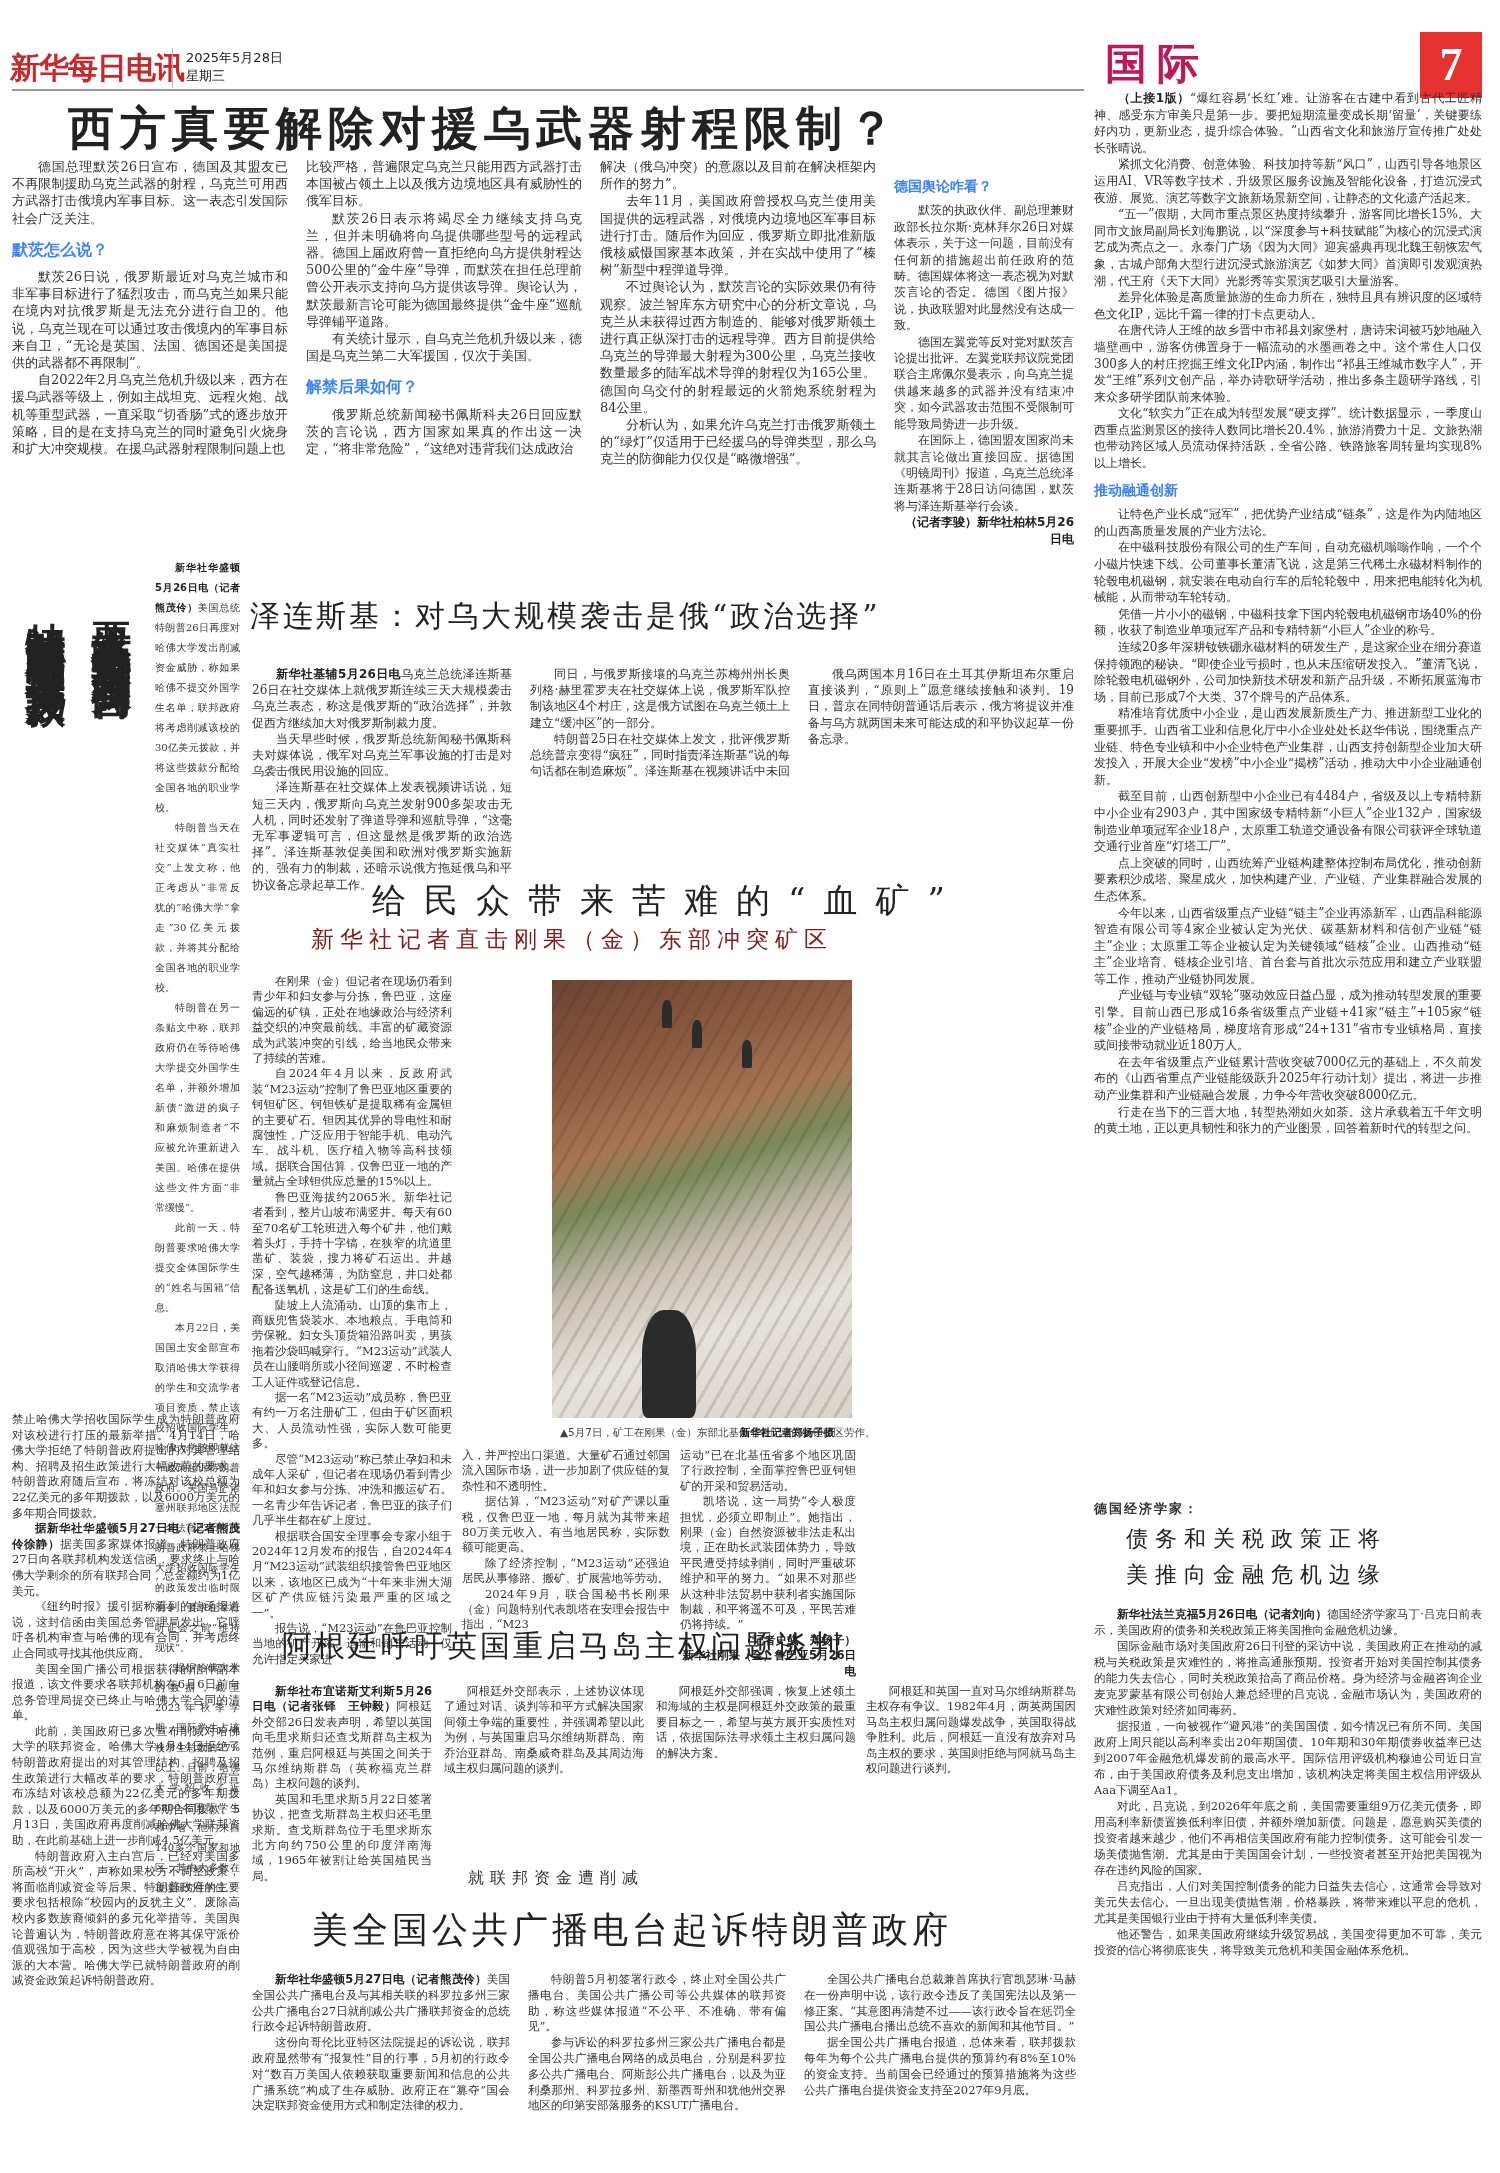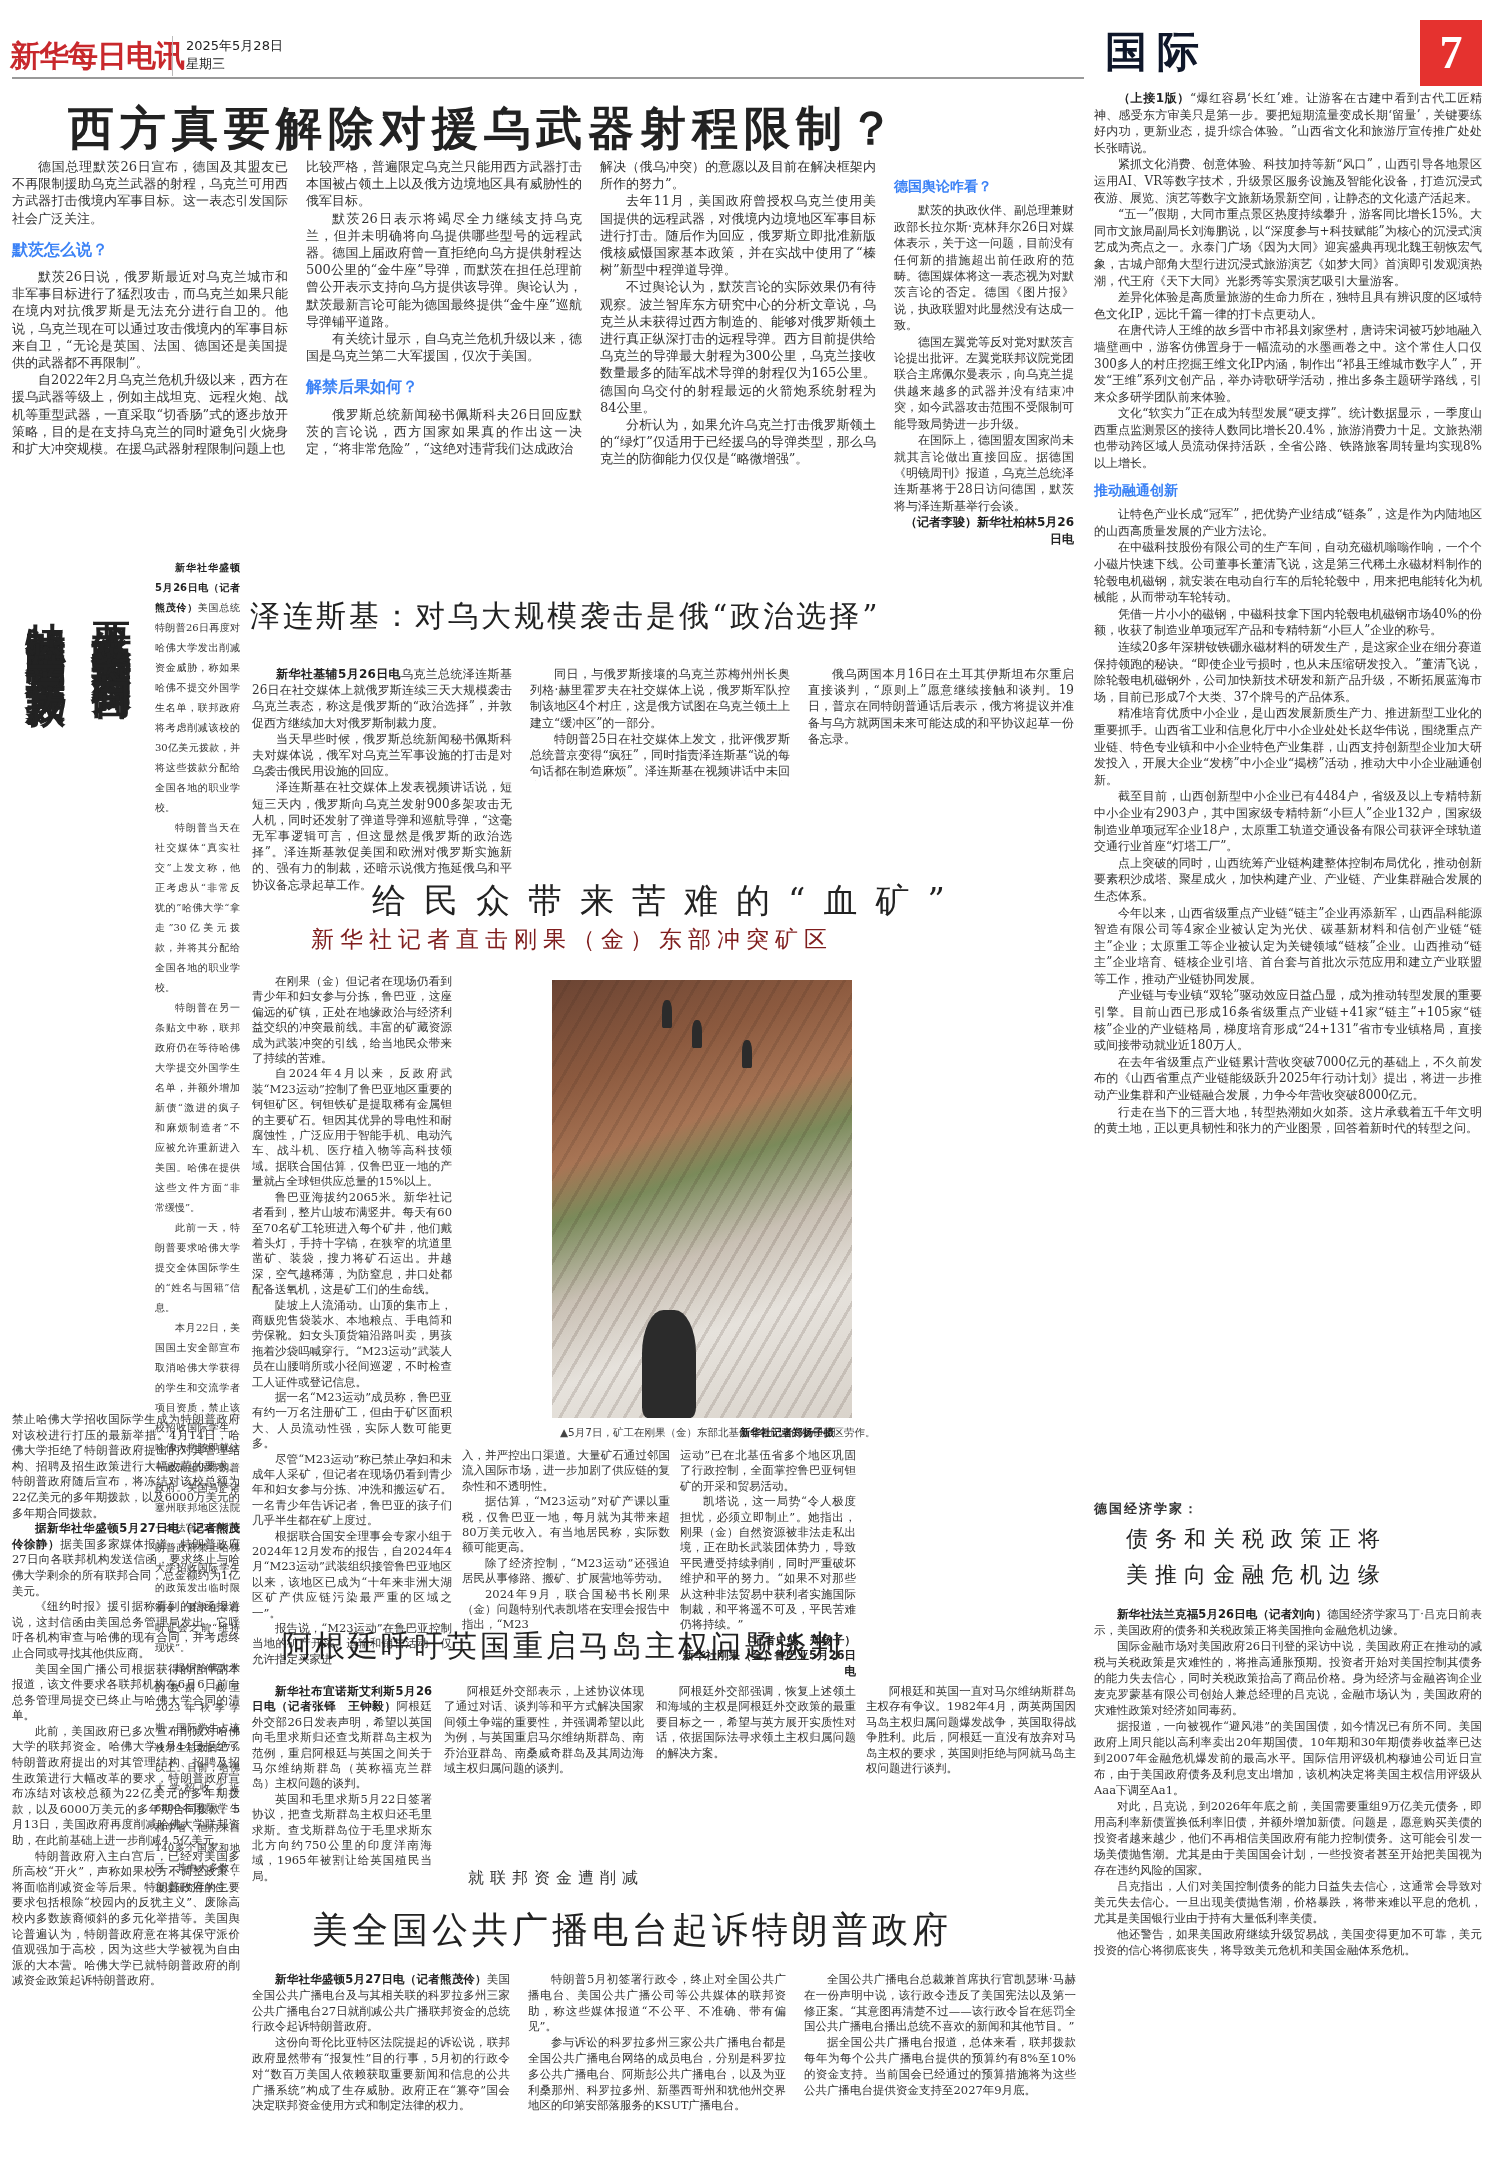--- a/index.html
+++ b/index.html
@@ -2,26 +2,26 @@
 <html><head>
 <meta charset="utf-8">
 <style>
   * { box-sizing: border-box; margin: 0; padding: 0; }
   html, body { width: 1500px; height: 2173px; background: #ffffff; overflow: hidden; }
   body { position: relative; font-family: "DejaVu Serif", "Liberation Serif", serif; color: #2a2a2a; }
 
   .abs { position: absolute; }
 
   
-  .masthead { left: 0; top: 4px; width: 1451px; height: 80px; }
+  .masthead { left: 0; top: 16px; width: 1451px; height: 80px; }
   .logo { left: 10px; top: 32px; font-family: "DejaVu Serif", serif; font-size: 30px; color: #c8282c; font-weight: bold; letter-spacing: -1px; white-space: nowrap; }
   .mast-divider { left: 172px; top: 32px; width: 1px; height: 40px; background: #bbb; }
   .mast-date { left: 186px; top: 33px; font-family: "DejaVu Sans", sans-serif; font-size: 13px; color: #222; line-height: 18px; }
   .mast-rule { left: 12px; top: 73px; width: 1072px; height: 2px; background: #999; }
-  .section-name { left: 1105px; top: 20px; font-size: 42px; font-weight: bold; color: #0f172a; letter-spacing: 10px; font-family: Liberation Serif, serif; }
+  .section-name { left: 1105px; top: 20px; font-size: 42px; font-weight: bold; color: #be185d; letter-spacing: 10px; font-family: Liberation Serif, serif; }
   .page-num { left: 1420px; top: 16px; width: 62px; height: 66px; background: #e5322f; color: #fff; font-size: 46px; font-weight: bold; text-align: center; line-height: 66px; font-family: "Liberation Serif", serif; }
 
   .text { font-size: 13px; line-height: 17.2px; text-align: justify; color: #333; }
   .text p { text-indent: 2em; }
   .text .lead { font-family: "DejaVu Sans", sans-serif; font-weight: bold; color: #222; }
 
   .headline { font-family: "DejaVu Serif", serif; font-weight: bold; color: #222; white-space: nowrap; }
   .subhead { font-family: "DejaVu Sans", sans-serif; font-weight: bold; font-size: 16px; color: #3b82f6; text-align: left; }
 
   .vert-title { writing-mode: vertical-rl; font-family: "DejaVu Serif", serif; font-weight: bold; color: #222; font-size: 40px; letter-spacing: 4px; line-height: 1; }

